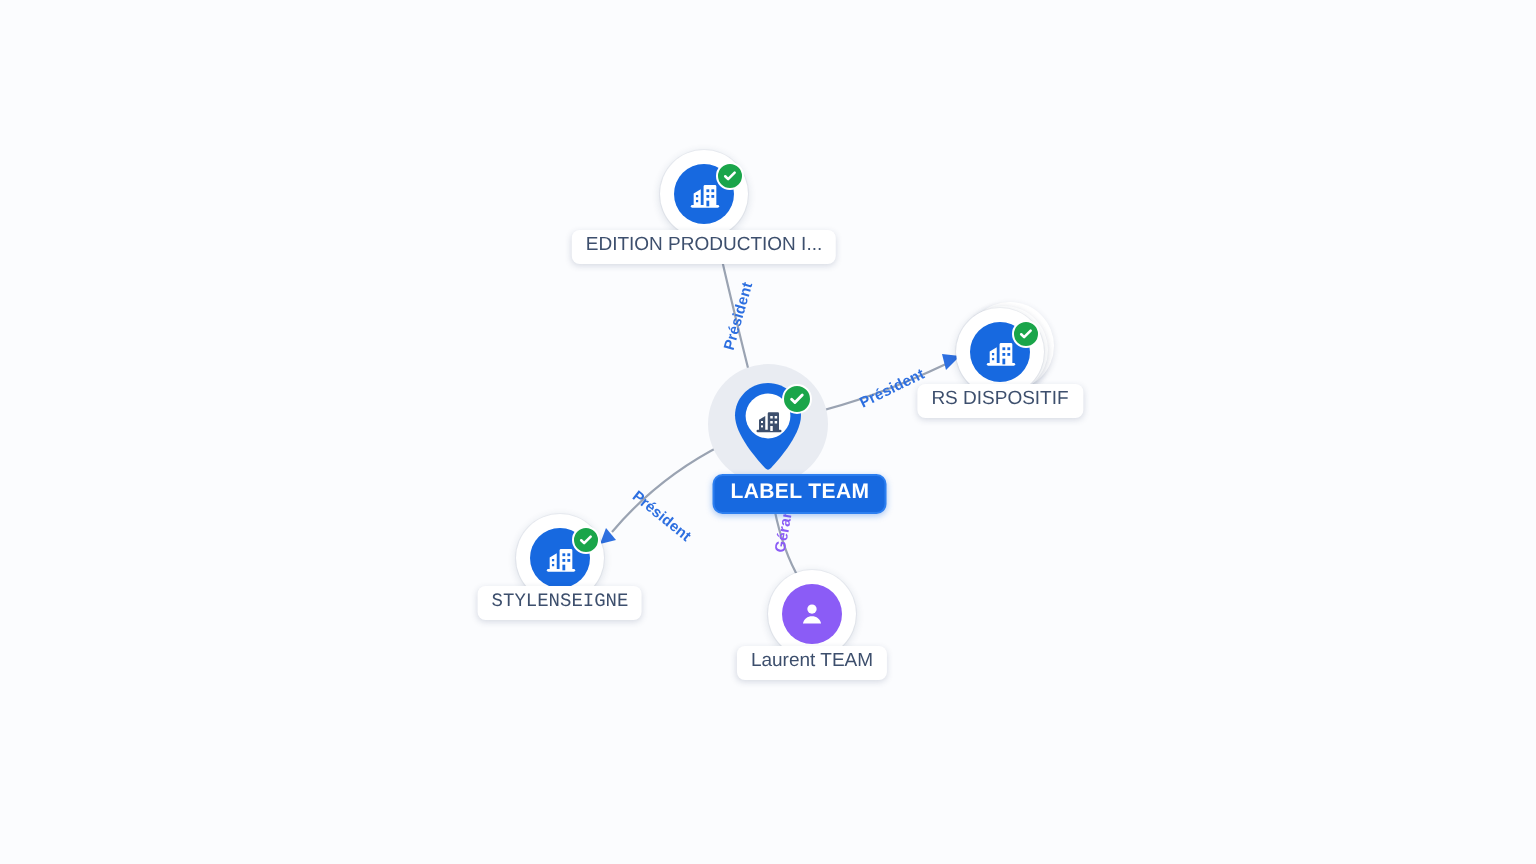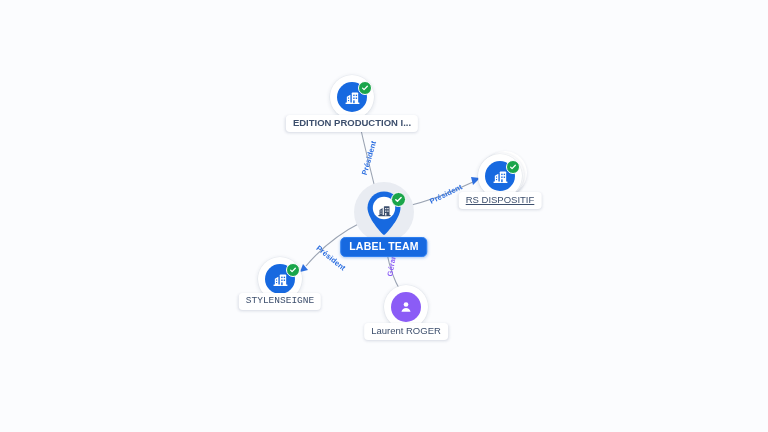--- a/index.html
+++ b/index.html
@@ -214,21 +214,21 @@
           <rect x="13" y="16" width="2" height="4" fill="#1769e0"></rect>
           <rect x="5.6" y="12" width="1.6" height="1.6" fill="#1769e0"></rect>
           <rect x="5.6" y="15.5" width="1.6" height="1.6" fill="#1769e0"></rect>
         </svg>
       </div>
       <div class="check-badge">
         <svg width="8" height="8" viewBox="0 0 12 12" fill="none">
           <path d="M2.4 6.2l2.2 2.2 4.9-5" stroke="#ffffff" stroke-width="1.9" stroke-linecap="round" stroke-linejoin="round"></path>
         </svg>
       </div>
-      <div class="node-chip" style="left:0px; top:18px;font-weight:bold;">EDITION PRODUCTION I...</div>
+      <div class="node-chip" style="left:0px; top:18px;">EDITION PRODUCTION I...</div>
     </div>
 
     <div class="node" style="left:500px; top:176px;">
       <div class="stack-card stack-1"></div>
       <div class="stack-card stack-2"></div>
       <div class="node-halo"></div>
       <div class="node-disc disc-company">
         <svg width="17" height="17" viewBox="0 0 24 24" fill="none">
           <path d="M3 20h18" stroke="#ffffff" stroke-width="2" stroke-linecap="round"></path>
           <path d="M4 20V11l5-3v12" fill="#ffffff"></path>
@@ -240,21 +240,21 @@
           <rect x="13" y="16" width="2" height="4" fill="#1769e0"></rect>
           <rect x="5.6" y="12" width="1.6" height="1.6" fill="#1769e0"></rect>
           <rect x="5.6" y="15.5" width="1.6" height="1.6" fill="#1769e0"></rect>
         </svg>
       </div>
       <div class="check-badge">
         <svg width="8" height="8" viewBox="0 0 12 12" fill="none">
           <path d="M2.4 6.2l2.2 2.2 4.9-5" stroke="#ffffff" stroke-width="1.9" stroke-linecap="round" stroke-linejoin="round"></path>
         </svg>
       </div>
-      <div class="node-chip" style="left:0px; top:16px;text-decoration:underline;">RS DISPOSITIF</div>
+      <div class="node-chip" style="left:0px; top:16px;">RS DISPOSITIF</div>
     </div>
 
     <div class="node" style="left:280px; top:279px;">
       <div class="node-halo"></div>
       <div class="node-disc disc-company">
         <svg width="17" height="17" viewBox="0 0 24 24" fill="none">
           <path d="M3 20h18" stroke="#ffffff" stroke-width="2" stroke-linecap="round"></path>
           <path d="M4 20V11l5-3v12" fill="#ffffff"></path>
           <rect x="11" y="5" width="9" height="15" rx="1" fill="#ffffff"></rect>
           <rect x="13" y="8" width="2" height="2" fill="#1769e0"></rect>
@@ -275,21 +275,21 @@
     </div>
 
     <div class="node" style="left:406px; top:307px;">
       <div class="node-halo"></div>
       <div class="node-disc disc-person">
         <svg width="16" height="16" viewBox="0 0 24 24" fill="none">
           <circle cx="12" cy="8.3" r="3.5" fill="#ffffff"></circle>
           <path d="M5.2 19.2c.6-3.6 3.5-5.6 6.8-5.6s6.2 2 6.8 5.6z" fill="#ffffff"></path>
         </svg>
       </div>
-      <div class="node-chip" style="left:0px; top:16px;">Laurent ROGER</div>
+      <div class="node-chip" style="left:0px; top:16px;">Laurent TEAM</div>
     </div>
 
     <div class="pin-node" style="left:384px; top:212px;">
       <div class="pin-glow"></div>
       <svg class="pin-shape" viewBox="0 0 40 52" fill="none">
         <path d="M20 1.5c-9.1 0-16.5 7.3-16.5 16.3 0 10.4 13.2 24.3 15.3 26.5.7.7 1.7.7 2.4 0
                  2.1-2.2 15.3-16.1 15.3-26.5C36.5 8.8 29.1 1.5 20 1.5z" fill="#1769e0"></path>
         <circle cx="20" cy="18" r="11.2" fill="#ffffff"></circle>
       </svg>
       <div class="pin-inner-icon">
@@ -304,17 +304,17 @@
           <rect x="13" y="16" width="2" height="4" fill="#ffffff"></rect>
           <rect x="5.6" y="12" width="1.6" height="1.6" fill="#ffffff"></rect>
           <rect x="5.6" y="15.5" width="1.6" height="1.6" fill="#ffffff"></rect>
         </svg>
       </div>
       <div class="pin-check">
         <svg width="9" height="9" viewBox="0 0 12 12" fill="none">
           <path d="M2.4 6.2l2.2 2.2 4.9-5" stroke="#ffffff" stroke-width="1.9" stroke-linecap="round" stroke-linejoin="round"></path>
         </svg>
       </div>
-      <div class="pin-chip" style="left:0px; top:25px;">LABEL TEAM</div>
+      <div class="pin-chip" style="left:16px; top:25px;">LABEL TEAM</div>
     </div>
 
   </div>
 </div>
 
 </body></html>

